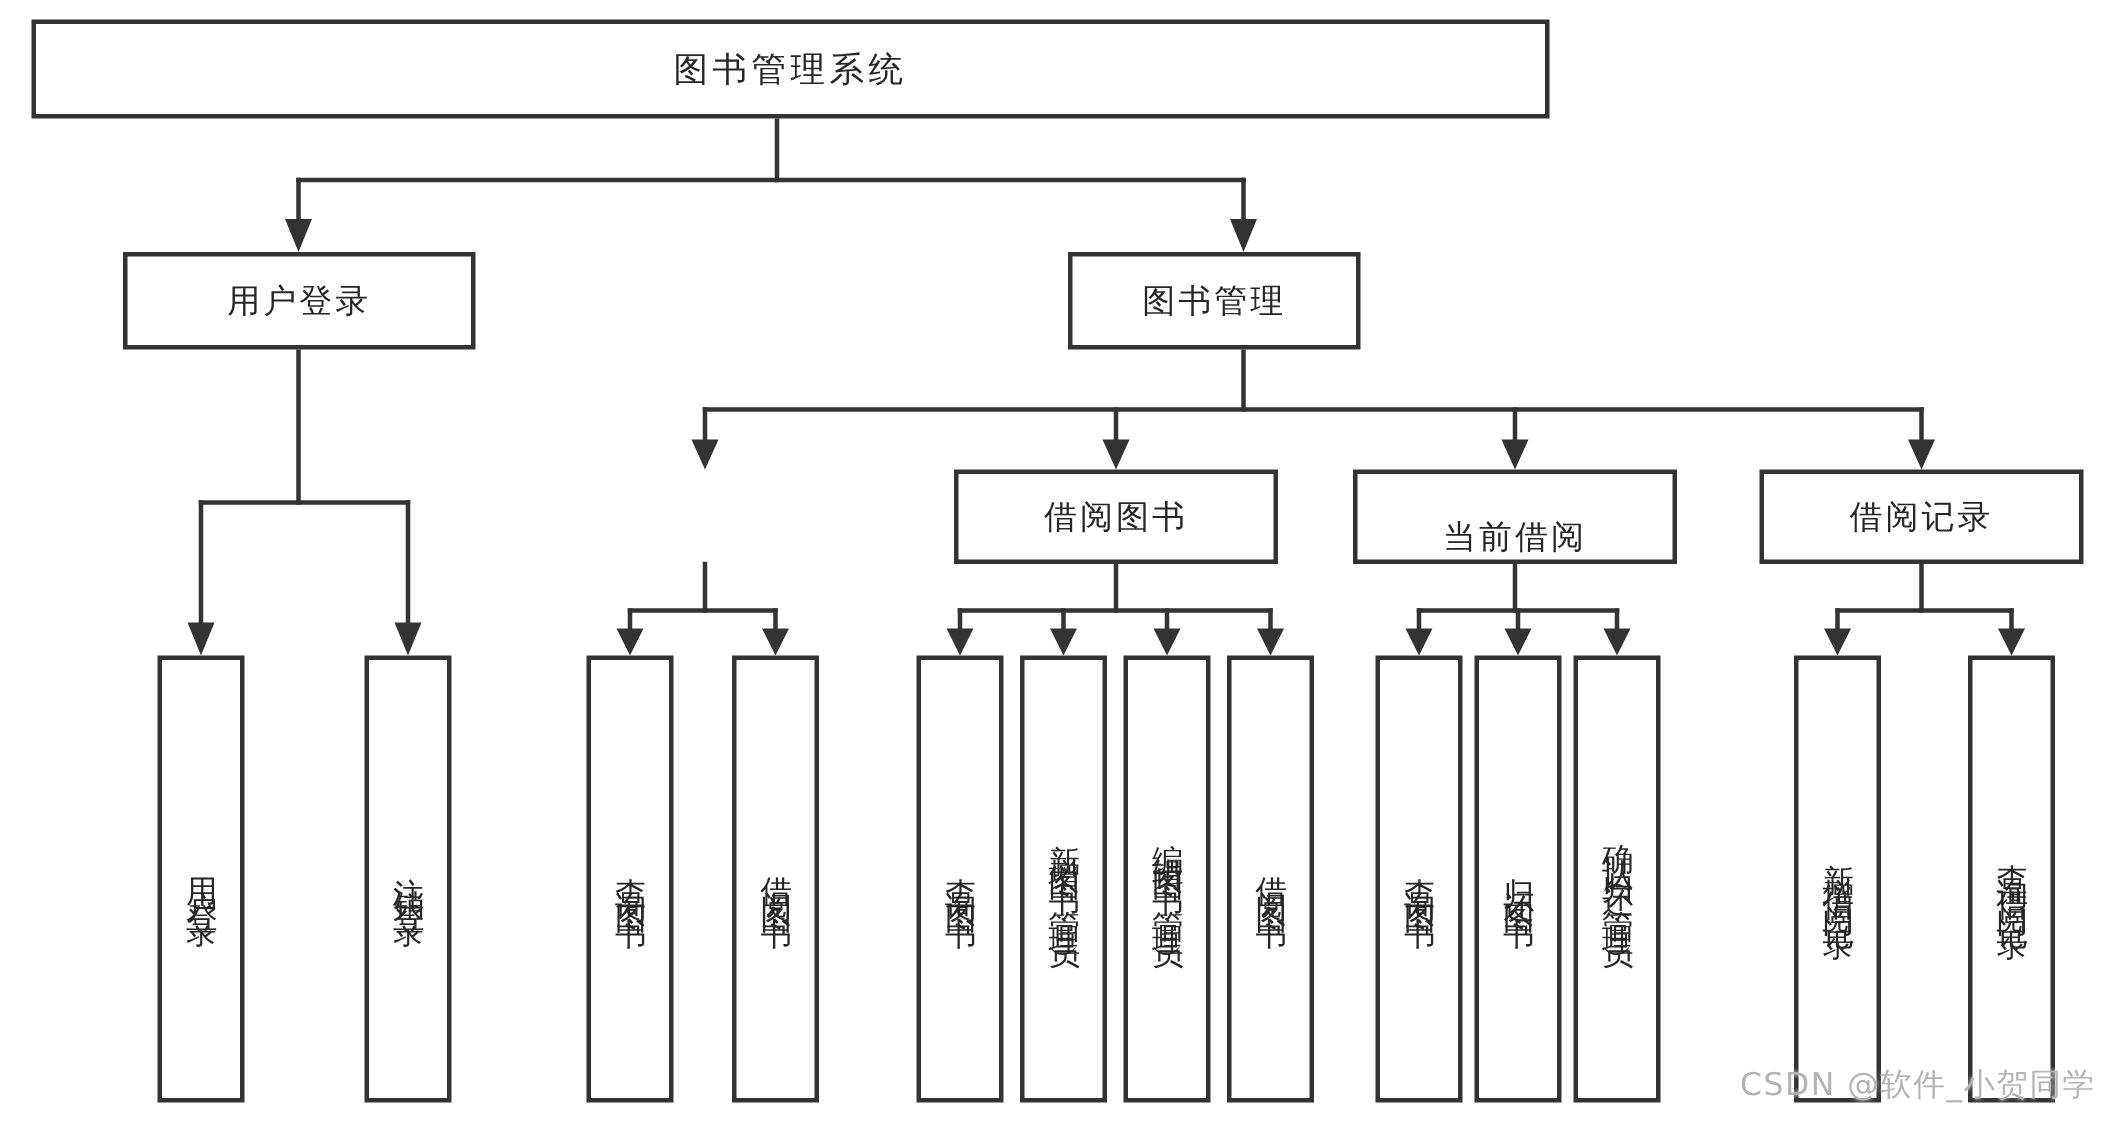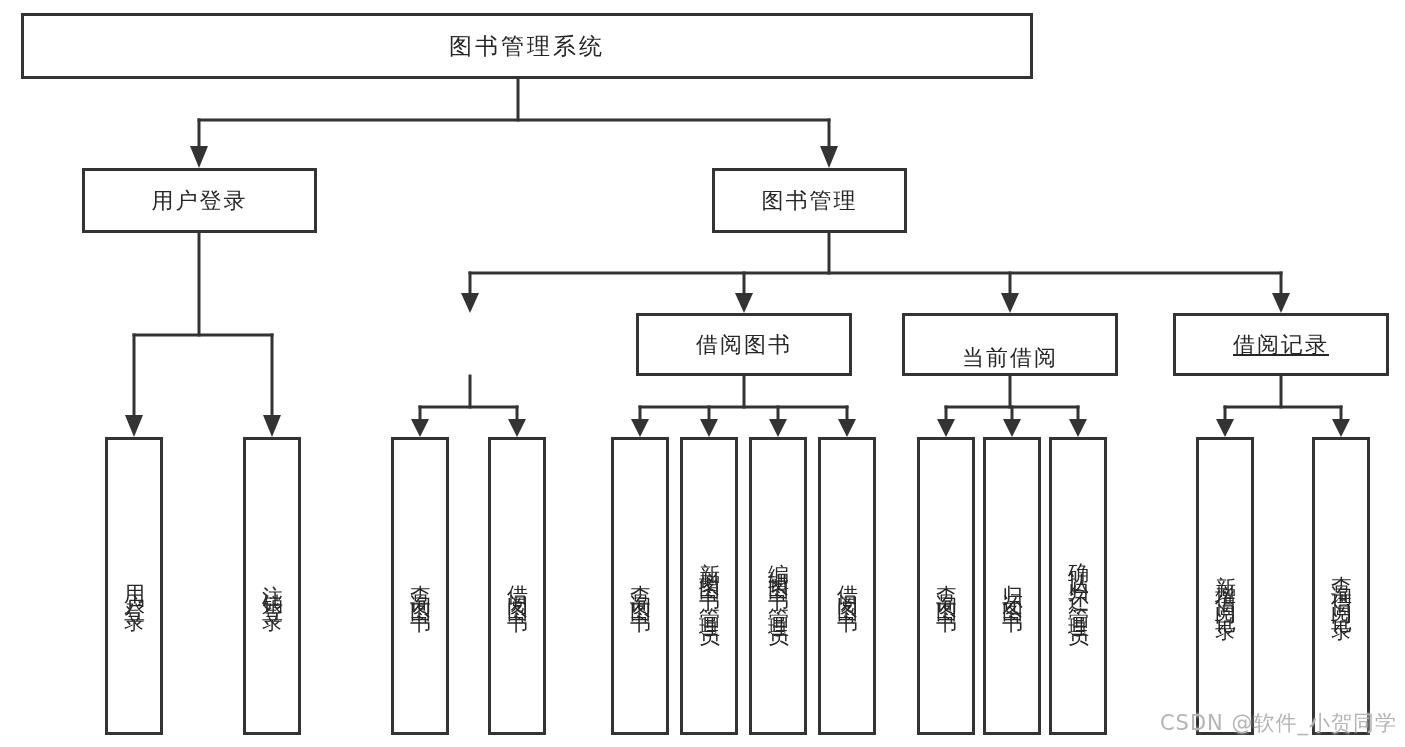--- a/index.html
+++ b/index.html
@@ -145,21 +145,21 @@
   <div class="node hnode" style="left:712px;top:168px;width:195px;height:65px;">
     <span>图书管理</span>
   </div>
 
   <div class="node hnode" style="left:636px;top:313px;width:216px;height:63px;">
     <span>借阅图书</span>
   </div>
   <div class="node hnode" style="left:902px;top:313px;width:216px;height:63px;align-items:flex-end;">
     <span>当前借阅</span>
   </div>
-  <div class="node hnode" style="left:1173px;top:313px;width:216px;height:63px;text-decoration:underline;">
+  <div class="node hnode" style="left:1173px;top:313px;width:216px;height:63px;">
     <span>借阅记录</span>
   </div>
 
   <div class="node leaf" style="left:105px;">
     <span class="vtext">用户登录</span>
   </div>
   <div class="node leaf" style="left:243px;">
     <span class="vtext">注销登录</span>
   </div>
 

